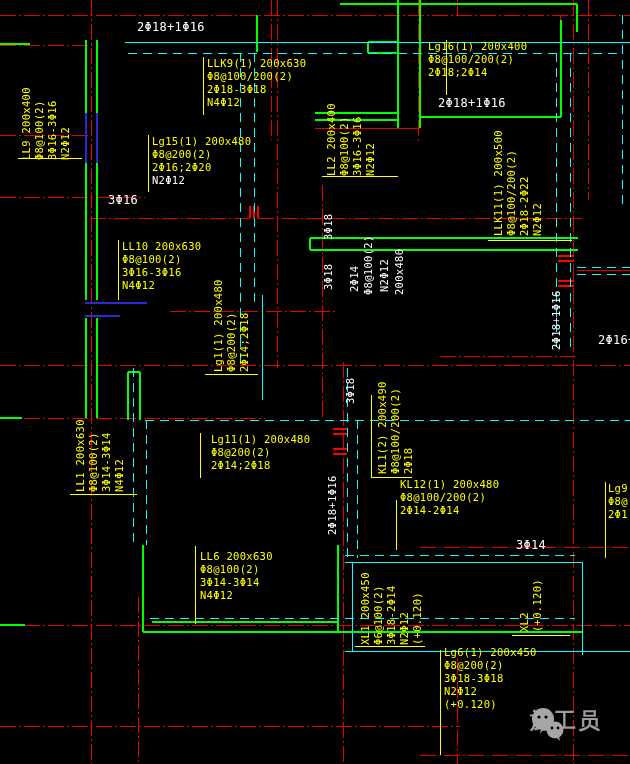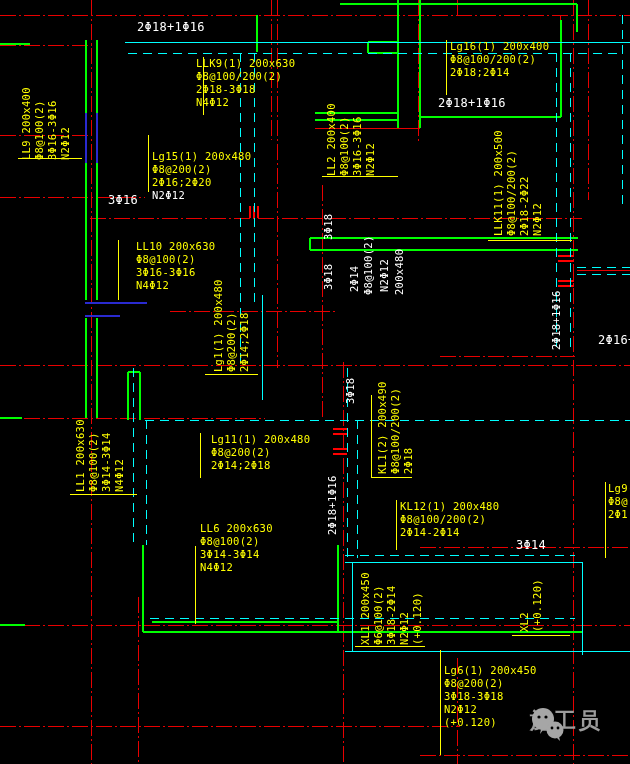--- a/index.html
+++ b/index.html
@@ -157,28 +157,28 @@
       <line x1="488" y1="240" x2="572" y2="240"></line>
       <line x1="205" y1="374" x2="258" y2="374"></line>
       <line x1="371" y1="395" x2="371" y2="477"></line>
       <line x1="371" y1="477" x2="412" y2="477"></line>
       <line x1="70" y1="494" x2="137" y2="494"></line>
       <line x1="355" y1="646" x2="425" y2="646"></line>
       <line x1="512" y1="635" x2="570" y2="635"></line>
     </g>
   </svg>
 
-  <div class="lbl" style="left:196px;top:57px"><div>LLK9(1) 200x630</div><div>Φ8@100/200(2)</div><div>2Φ18-3Φ18</div><div>N4Φ12</div></div>
-  <div class="lbl" style="left:450px;top:40px"><div>Lg16(1) 200x400</div><div>Φ8@100/200(2)</div><div>2Φ18;2Φ14</div></div>
-  <div class="lbl" style="left:152px;top:150px"><div>Lg15(1) 200x480</div><div>Φ8@200(2)</div><div>2Φ16;2Φ20</div><div class="white">N2Φ12</div></div>
-  <div class="lbl" style="left:136px;top:240px"><div>LL10 200x630</div><div>Φ8@100(2)</div><div>3Φ16-3Φ16</div><div>N4Φ12</div></div>
+  <div class="lbl" style="left:207px;top:57px"><div>LLK9(1) 200x630</div><div>Φ8@100/200(2)</div><div>2Φ18-3Φ18</div><div>N4Φ12</div></div>
+  <div class="lbl" style="left:428px;top:40px"><div>Lg16(1) 200x400</div><div>Φ8@100/200(2)</div><div>2Φ18;2Φ14</div></div>
+  <div class="lbl" style="left:152px;top:135px"><div>Lg15(1) 200x480</div><div>Φ8@200(2)</div><div>2Φ16;2Φ20</div><div class="white">N2Φ12</div></div>
+  <div class="lbl" style="left:122px;top:240px"><div>LL10 200x630</div><div>Φ8@100(2)</div><div>3Φ16-3Φ16</div><div>N4Φ12</div></div>
   <div class="lbl" style="left:211px;top:433px"><div>Lg11(1) 200x480</div><div>Φ8@200(2)</div><div>2Φ14;2Φ18</div></div>
-  <div class="lbl" style="left:400px;top:500px"><div>KL12(1) 200x480</div><div>Φ8@100/200(2)</div><div>2Φ14-2Φ14</div></div>
-  <div class="lbl" style="left:200px;top:522px"><div>LL6 200x630</div><div>Φ8@100(2)</div><div>3Φ14-3Φ14</div><div>N4Φ12</div></div>
-  <div class="lbl" style="left:444px;top:664px"><div>Lg6(1) 200x450</div><div>Φ8@200(2)</div><div>3Φ18-3Φ18</div><div>N2Φ12</div><div>(+0.120)</div></div>
+  <div class="lbl" style="left:400px;top:478px"><div>KL12(1) 200x480</div><div>Φ8@100/200(2)</div><div>2Φ14-2Φ14</div></div>
+  <div class="lbl" style="left:200px;top:550px"><div>LL6 200x630</div><div>Φ8@100(2)</div><div>3Φ14-3Φ14</div><div>N4Φ12</div></div>
+  <div class="lbl" style="left:444px;top:646px"><div>Lg6(1) 200x450</div><div>Φ8@200(2)</div><div>3Φ18-3Φ18</div><div>N2Φ12</div><div>(+0.120)</div></div>
   <div class="lbl" style="left:608px;top:482px"><div>Lg9(</div><div>Φ8@</div><div>2Φ1</div></div>
 
   <div class="lbl vert" style="left:20px;top:160px"><div>LL9 200x400</div><div>Φ8@100(2)</div><div>3Φ16-3Φ16</div><div>N2Φ12</div></div>
   <div class="lbl vert" style="left:325px;top:176px"><div>LL2 200x400</div><div>Φ8@100(2)</div><div>3Φ16-3Φ16</div><div>N2Φ12</div></div>
   <div class="lbl vert" style="left:492px;top:236px"><div>LLK11(1) 200x500</div><div>Φ8@100/200(2)</div><div>2Φ18-2Φ22</div><div>N2Φ12</div></div>
   <div class="lbl vert" style="left:212px;top:372px"><div>Lg1(1) 200x480</div><div>Φ8@200(2)</div><div>2Φ14;2Φ18</div></div>
   <div class="lbl vert" style="left:376px;top:474px"><div>KL1(2) 200x490</div><div>Φ8@100/200(2)</div><div>2Φ18</div></div>
   <div class="lbl vert" style="left:74px;top:492px"><div>LL1 200x630</div><div>Φ8@100(2)</div><div>3Φ14-3Φ14</div><div>N4Φ12</div></div>
   <div class="lbl vert" style="left:359px;top:645px"><div>XL1 200x450</div><div>Φ6@100(2)</div><div>3Φ18-2Φ14</div><div>N2Φ12</div><div>(+0.120)</div></div>
   <div class="lbl vert" style="left:518px;top:632px"><div>XL2</div><div>(+0.120)</div></div>

